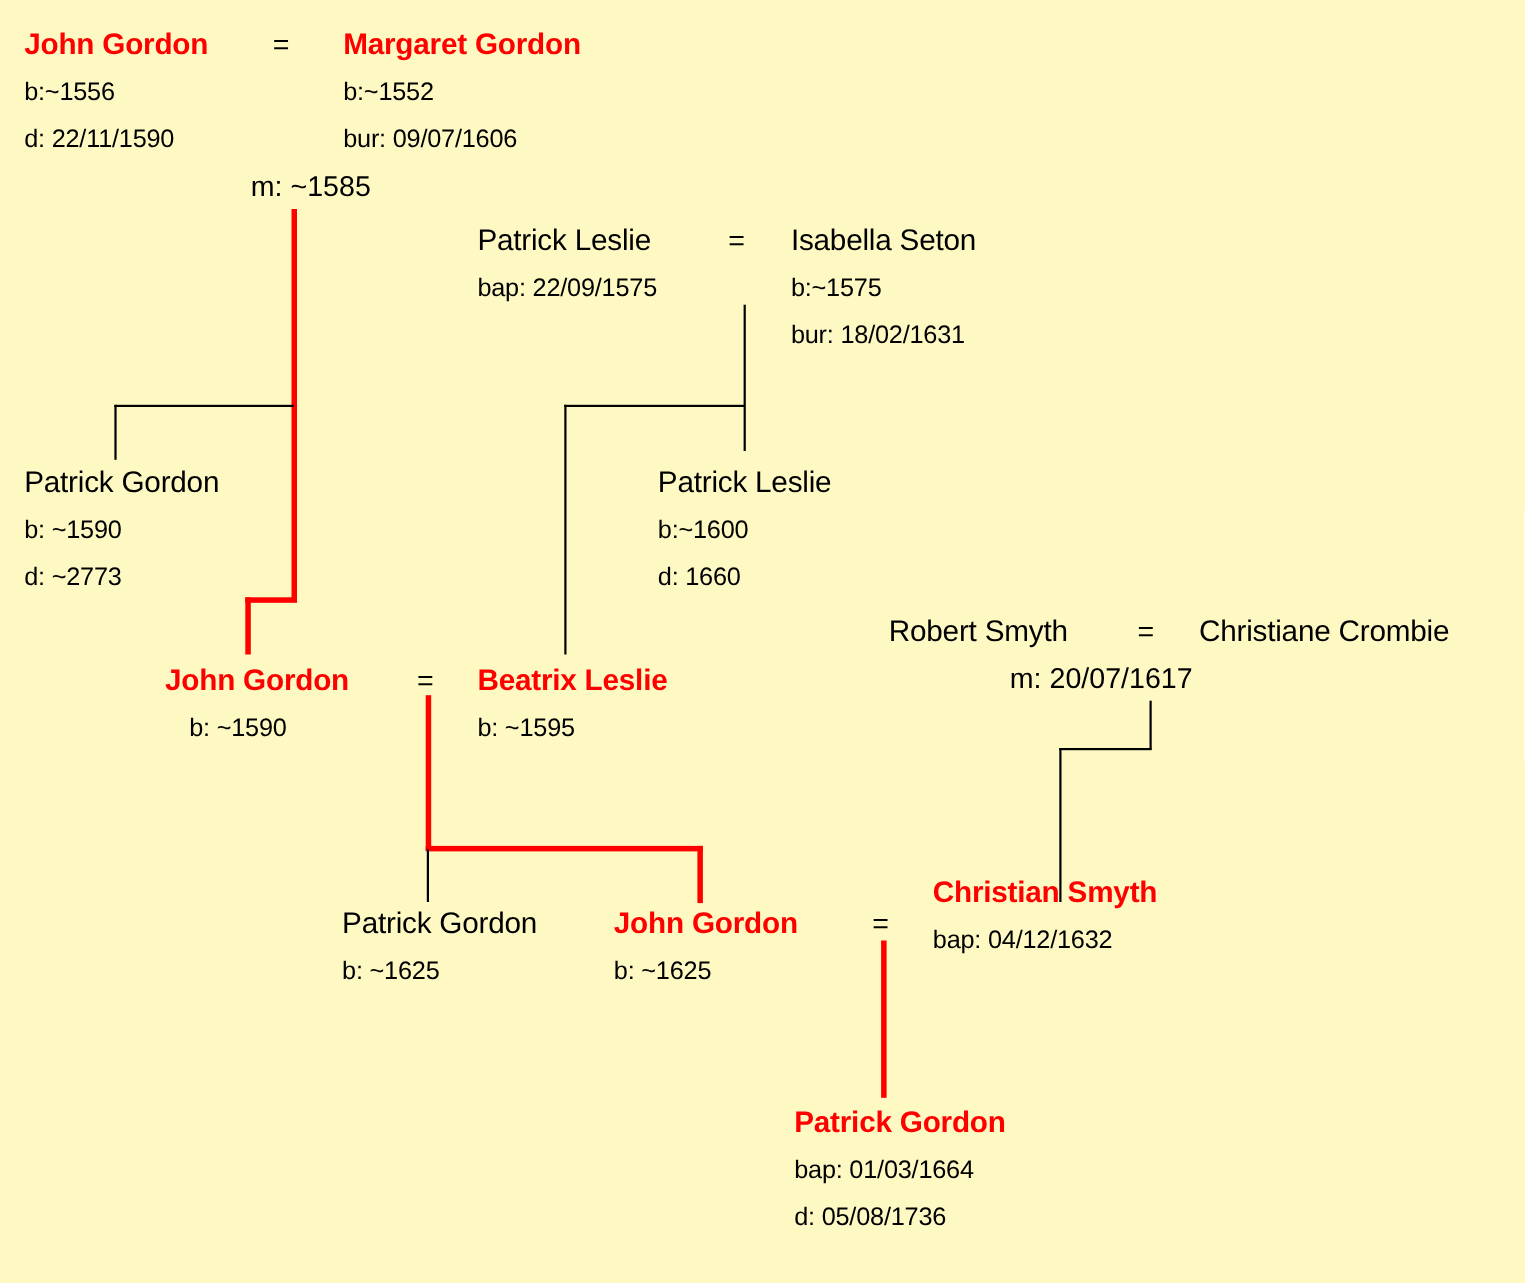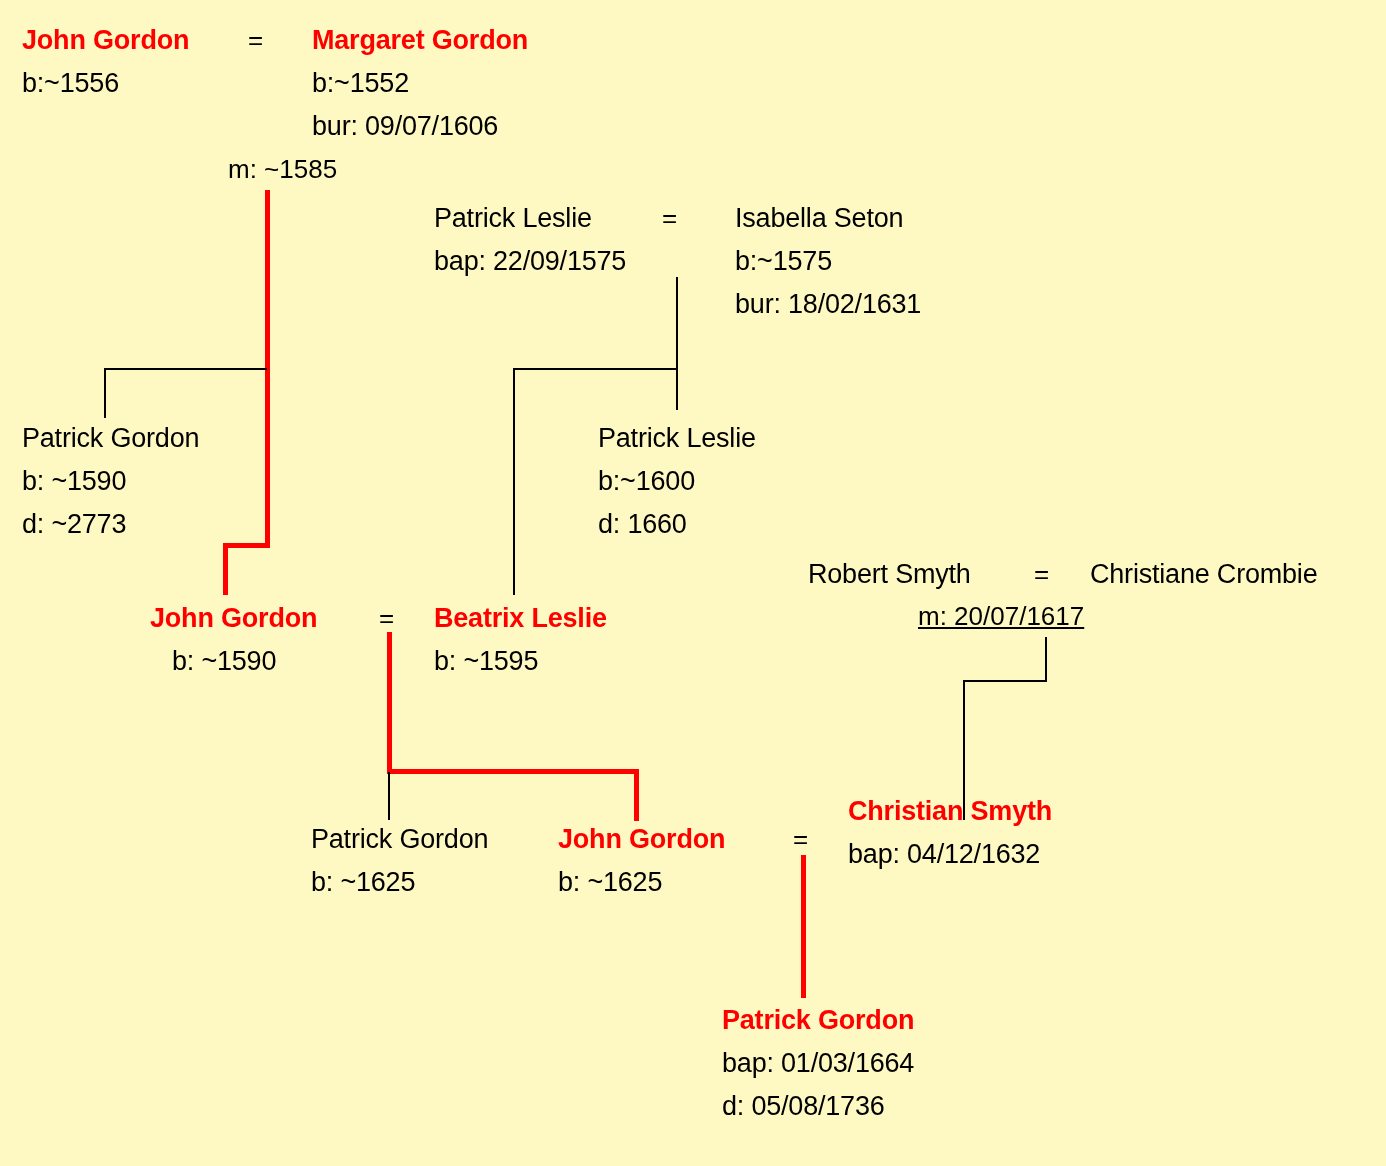--- a/index.html
+++ b/index.html
@@ -17,21 +17,21 @@
   }
   .node{ position:absolute; white-space:nowrap; }
   .name{
     font-size:27px;
     line-height:44px;
     letter-spacing:-0.2px;
   }
   .name.red{ color:#FF0000; font-weight:bold; }
   .name.black{ color:#000000; font-weight:normal; }
   .detail{
-    font-size:27px;
+    font-size:23px;
     line-height:43px;
     color:#000000;
     letter-spacing:-0.2px;
     white-space:nowrap;
   }
   .eq{
     position:absolute;
     font-size:26px;
     color:#000000;
     line-height:44px;
@@ -53,20 +53,21 @@
   .w-thin{ border-width:2px; }
 </style>
 </head>
 <body>
 
 <div id="canvas">
 
   <div class="node" style="left:22px; top:18px;">
     <div class="name red">John Gordon</div>
     <div class="detail">b:~1556</div>
+    <div class="detail">d: 22/11/1590</div>
   </div>
 
   <div class="eq" style="left:248px; top:18px;">=</div>
 
   <div class="node" style="left:312px; top:18px;">
     <div class="name red">Margaret Gordon</div>
     <div class="detail">b:~1552</div>
     <div class="detail">bur: 09/07/1606</div>
   </div>
 
@@ -80,21 +81,21 @@
   <div class="ln h blk-ln w-thin" style="left:104px; top:368px; width:163px;"></div>
   <div class="ln v blk-ln w-thin" style="left:104px; top:368px; height:50px;"></div>
 
   <div class="node" style="left:434px; top:196px;">
     <div class="name black">Patrick Leslie</div>
     <div class="detail">bap: 22/09/1575</div>
   </div>
 
   <div class="eq" style="left:662px; top:196px;">=</div>
 
-  <div class="node" style="left:735px; top:196px;">
+  <div class="node" style="left:719px; top:196px;">
     <div class="name black">Isabella Seton</div>
     <div class="detail">b:~1575</div>
     <div class="detail">bur: 18/02/1631</div>
   </div>
 
   <div class="ln v blk-ln w-thin" style="left:676px; top:277px; height:133px;"></div>
   <div class="ln h blk-ln w-thin" style="left:513px; top:368px; width:164px;"></div>
   <div class="ln v blk-ln w-thin" style="left:513px; top:368px; height:227px;"></div>
 
   <div class="node" style="left:22px; top:416px;">
@@ -112,21 +113,21 @@
   <div class="node" style="left:808px; top:552px;">
     <div class="name black">Robert Smyth</div>
   </div>
 
   <div class="eq" style="left:1034px; top:552px;">=</div>
 
   <div class="node" style="left:1090px; top:552px;">
     <div class="name black">Christiane Crombie</div>
   </div>
 
-  <div class="mtext" style="left:918px; top:595px;text-decoration:underline;">m: 20/07/1617</div>
+  <div class="mtext" style="left:918px; top:595px;">m: 20/07/1617</div>
 
   <div class="ln v blk-ln w-thin" style="left:1045px; top:637px; height:44px;"></div>
   <div class="ln h blk-ln w-thin" style="left:963px; top:680px; width:84px;"></div>
   <div class="ln v blk-ln w-thin" style="left:963px; top:680px; height:140px;"></div>
 
   <div class="node" style="left:150px; top:596px;">
     <div class="name red">John Gordon</div>
     <div class="detail" style="padding-left:22px;">b: ~1590</div>
   </div>
 

